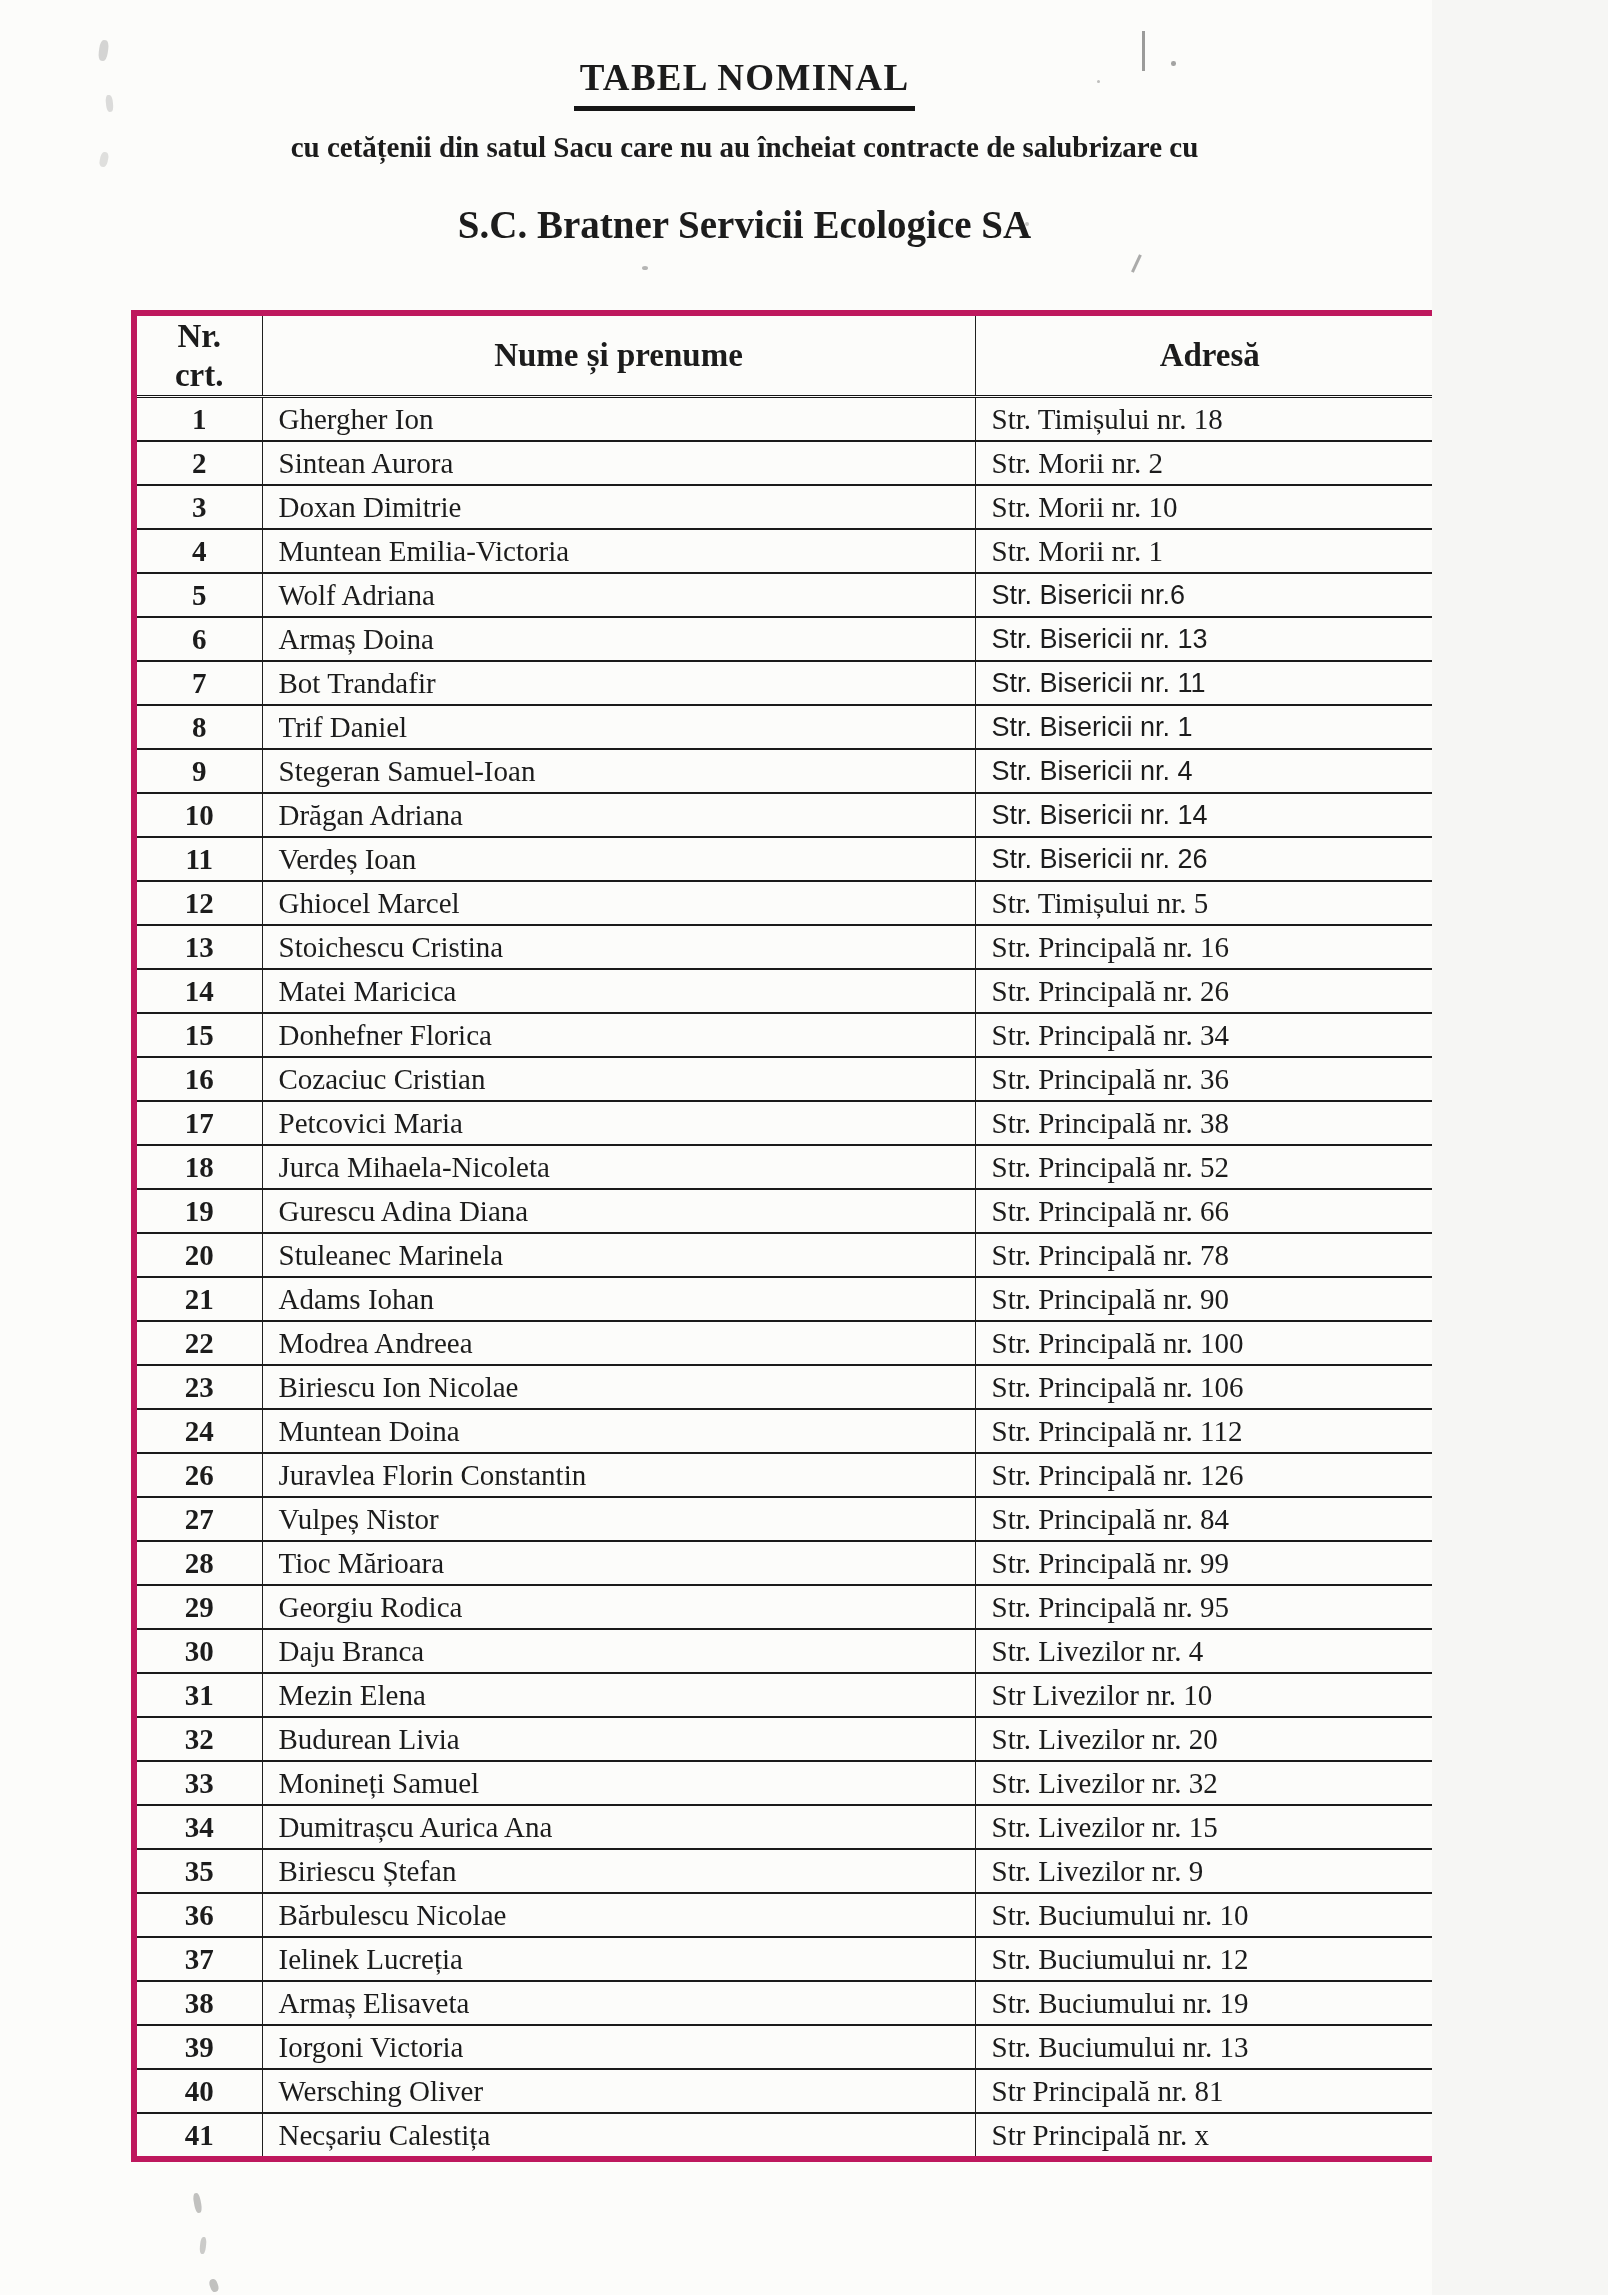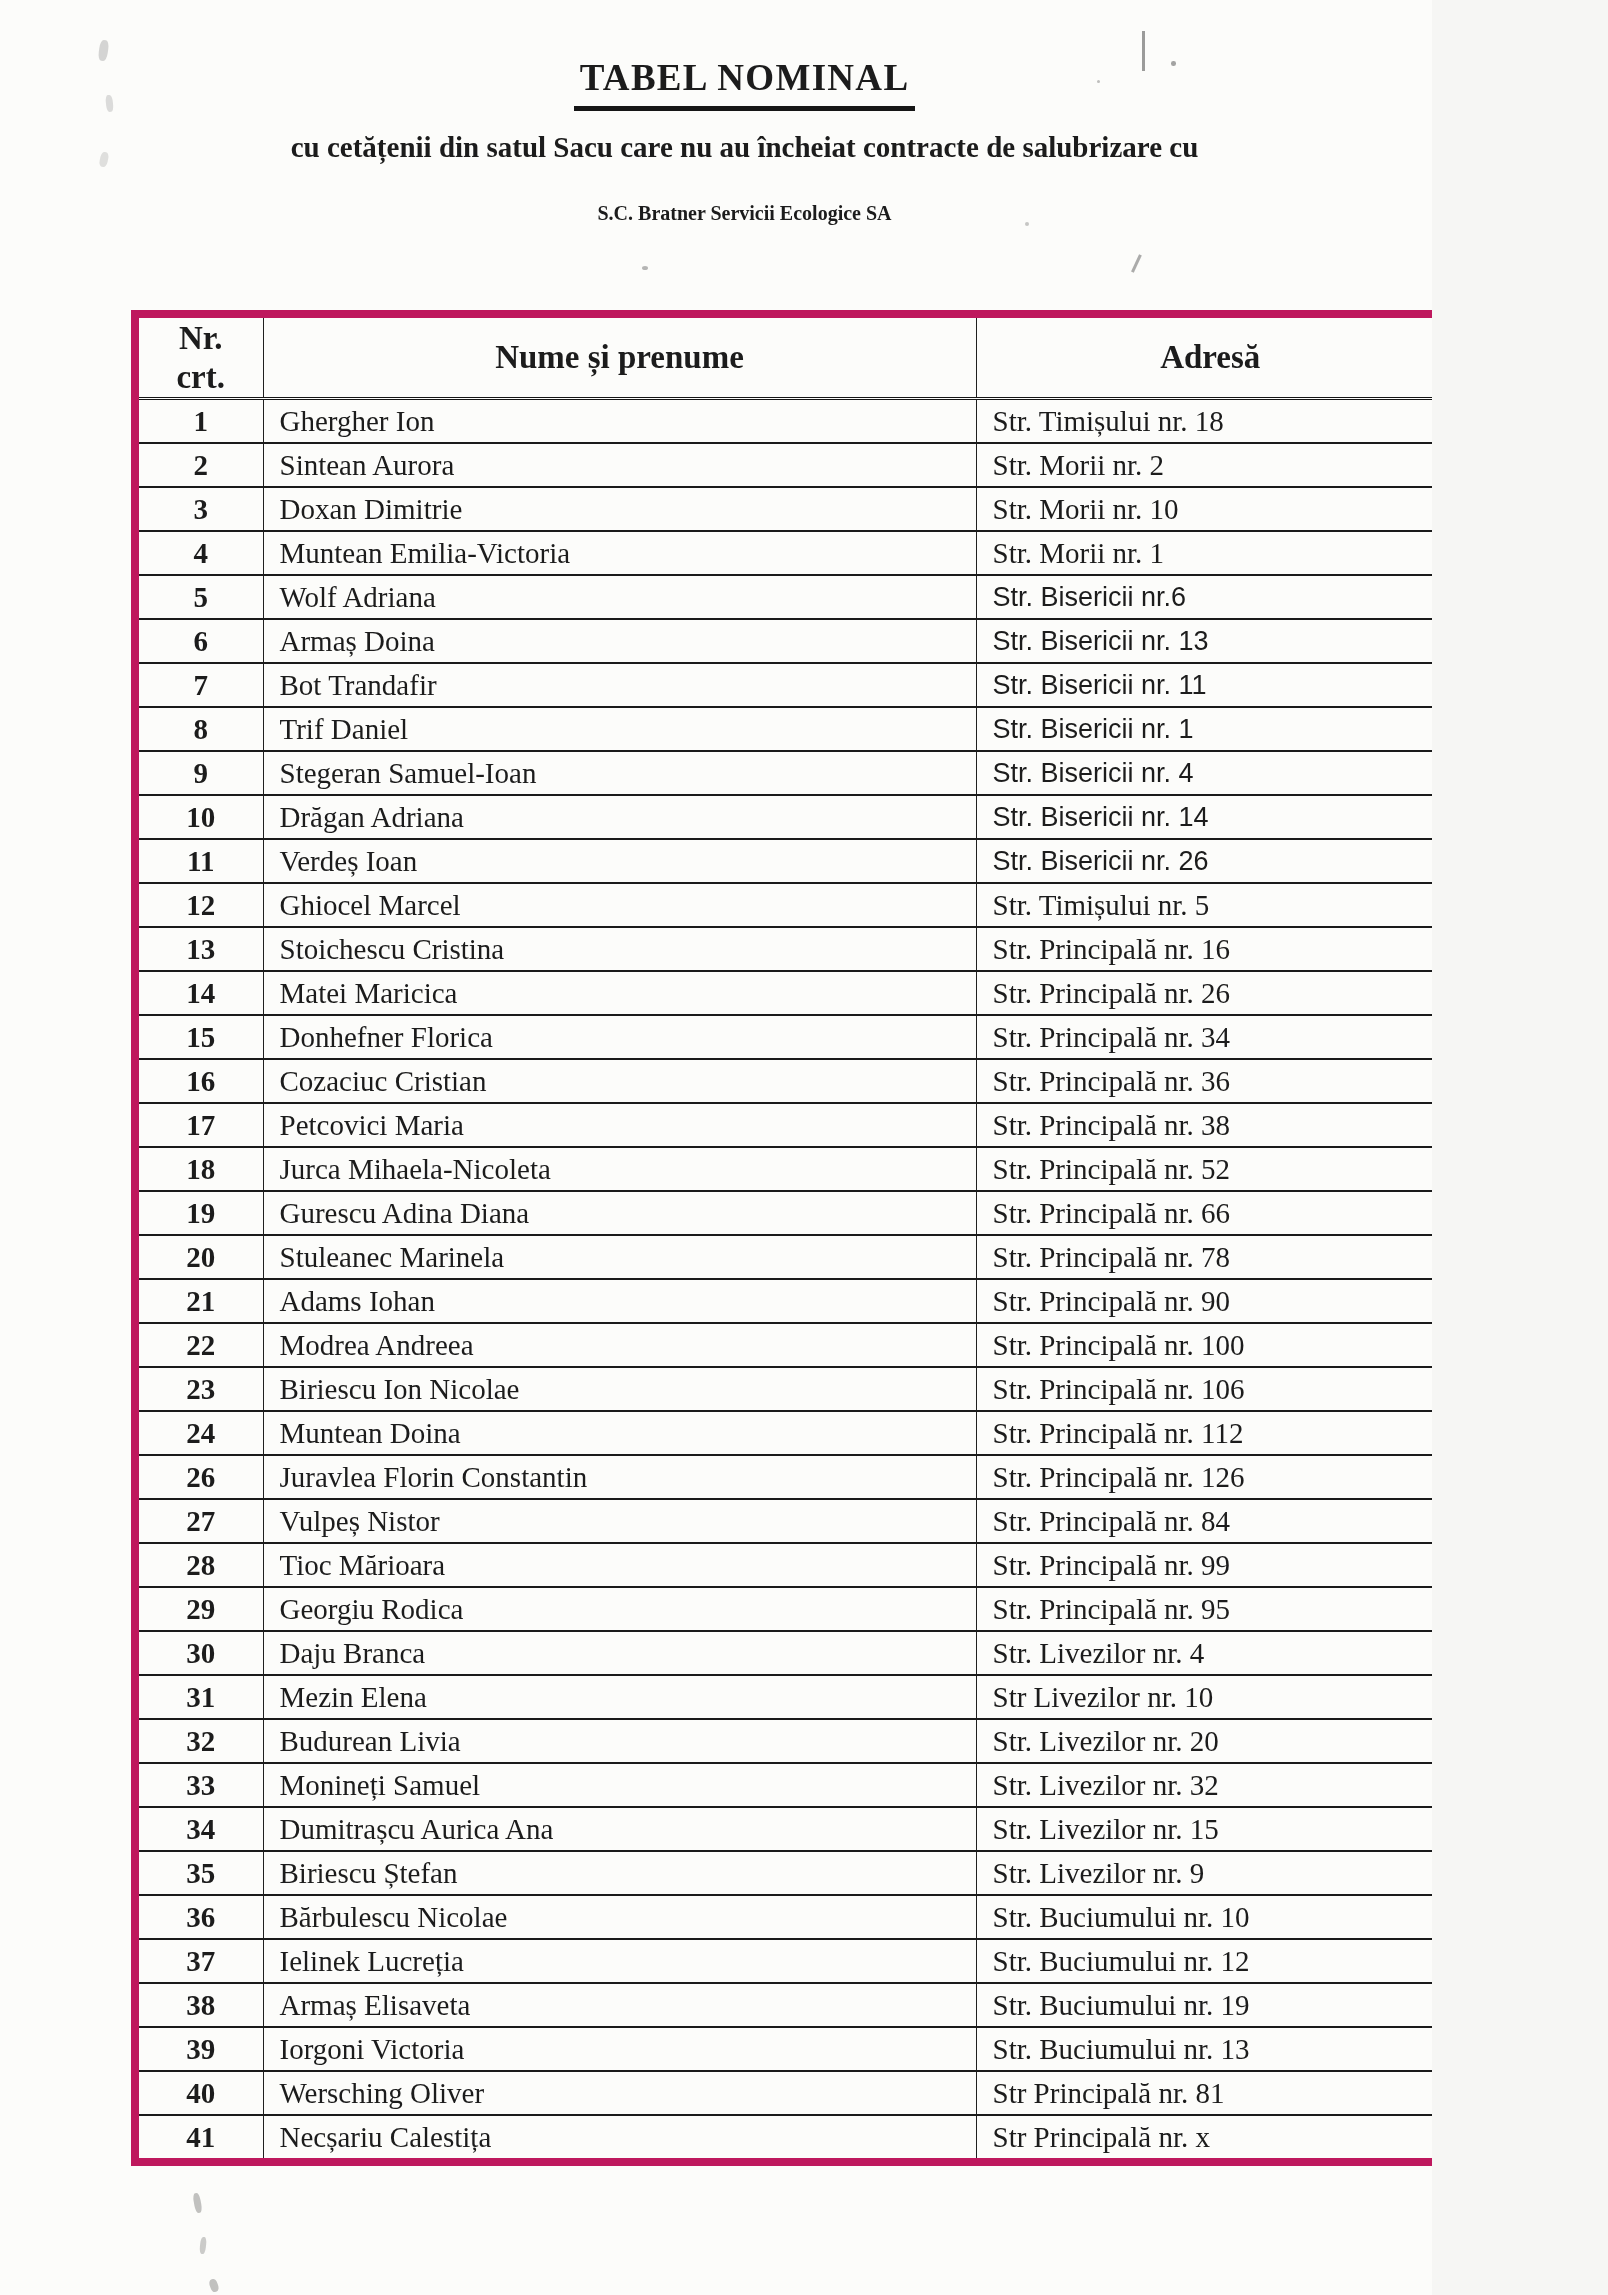--- a/index.html
+++ b/index.html
@@ -19,37 +19,37 @@
   
   .heading-wrap { position:absolute; left:0; width:1489px; text-align:center; }
   .doc-title-wrap { top:56px; }
   .doc-title {
     display:inline-block;
     font-size:37px; font-weight:bold; letter-spacing:1.3px;
     padding:0 5.3px 6.7px 5.3px;
     border-bottom:5.3px solid #161616;
   }
   .doc-subtitle { top:131px; font-size:29px; font-weight:bold; }
-  .doc-company  { top:202px; font-size:20px; font-weight:bold; }
+  .doc-company  { top:202px; font-size:39px; font-weight:bold; }
 
   
   table.citizens {
     position:absolute; left:131px; top:310px;
     width:1313px;
     border-collapse:collapse;
     table-layout:fixed;
   }
   table.citizens col.c-nr   { width:128px; }
   table.citizens col.c-name { width:713px; }
   table.citizens col.c-addr { width:472px; }
 
   table.citizens, table.citizens th, table.citizens td {
     border:1.3px solid #1f1f1f;
   }
-  table.citizens { border:8px solid #be185d; }
+  table.citizens { border:6px solid #be185d; }
   table.citizens tr { border-top:2.7px double #1a1a1a; border-bottom:2.7px double #1a1a1a; }
   table.citizens thead tr { border-bottom:3.3px double #151515; }
 
   th {
     height:79px;
     font-size:33px; font-weight:bold;
     text-align:center; vertical-align:middle;
     padding:0;
   }
   th .th-line { display:block; line-height:1.18; }

